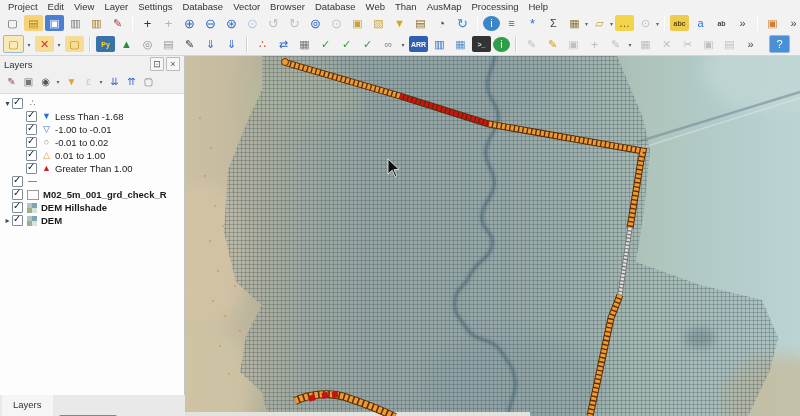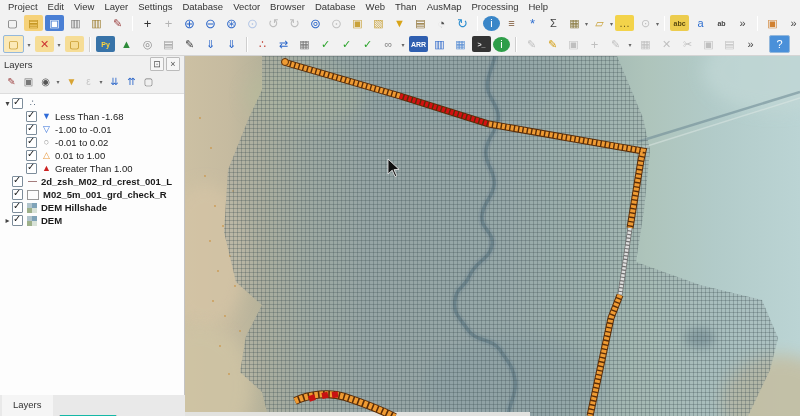--- a/index.html
+++ b/index.html
@@ -221,21 +221,20 @@
           <div class="ind"></div>
           <div class="arrow"></div>
           <div class="cb checked"></div>
           <div class="sym" style="color: rgb(204, 34, 34);">▲</div>
           <div class="tlabel">Greater Than 1.00</div>
         </div>
         <div class="trow">
           <div class="arrow"></div>
           <div class="cb checked"></div>
           <div class="sym" style="color: rgb(112, 48, 48);">—</div>
-          <div class="tlabel bold">2d_zsh_M02_rd_crest_001_L</div>
         </div>
         <div class="trow">
           <div class="arrow"></div>
           <div class="cb checked"></div>
           <div class="rectsym"></div>
           <div class="tlabel bold">M02_5m_001_grd_check_R</div>
         </div>
         <div class="trow">
           <div class="arrow"></div>
           <div class="cb checked"></div>

